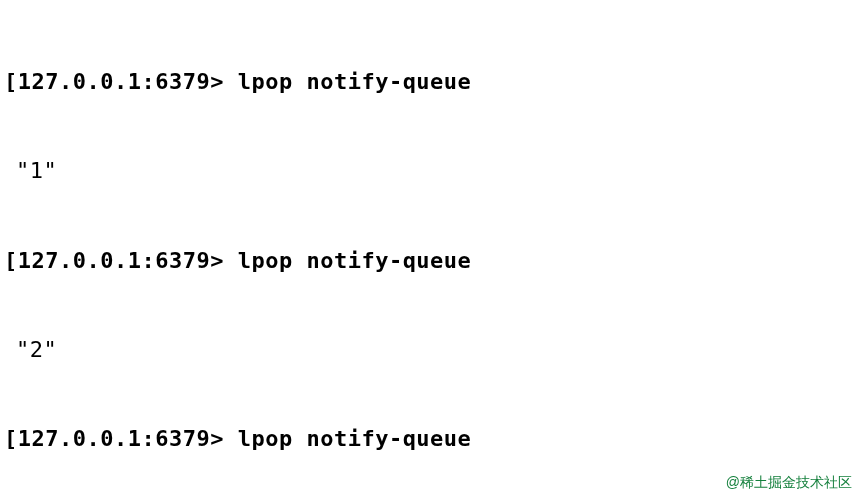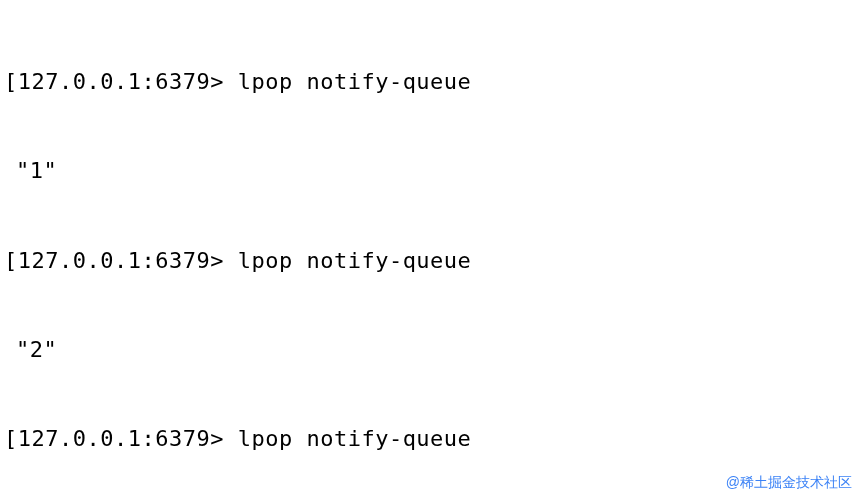--- a/index.html
+++ b/index.html
@@ -17,32 +17,33 @@
       color: #000000;
       padding: 8px 4px;
       position: relative;
       letter-spacing: 0.5px;
     }
     .terminal {
       white-space: pre;
     }
     .line {
       display: block;
+      font-weight: bold;
     }
     .result {
       display: block;
       padding-left: 12px;
     }
     .watermark {
       position: absolute;
       bottom: 10px;
       right: 12px;
       font-family: -apple-system, BlinkMacSystemFont, "Segoe UI", sans-serif;
       font-size: 14px;
-      color: #3b82f6;
+      color: #15803d;
       letter-spacing: 0;
     }
   </style>
 </head>
 <body>
 
 <div class="terminal">
   <span class="line"><span>[</span><span>127.0.0.1:6379&gt;</span> <span>lpop notify-queue</span></span>
   <span class="result">"1"</span>
   <span class="line"><span>[</span><span>127.0.0.1:6379&gt;</span> <span>lpop notify-queue</span></span>

